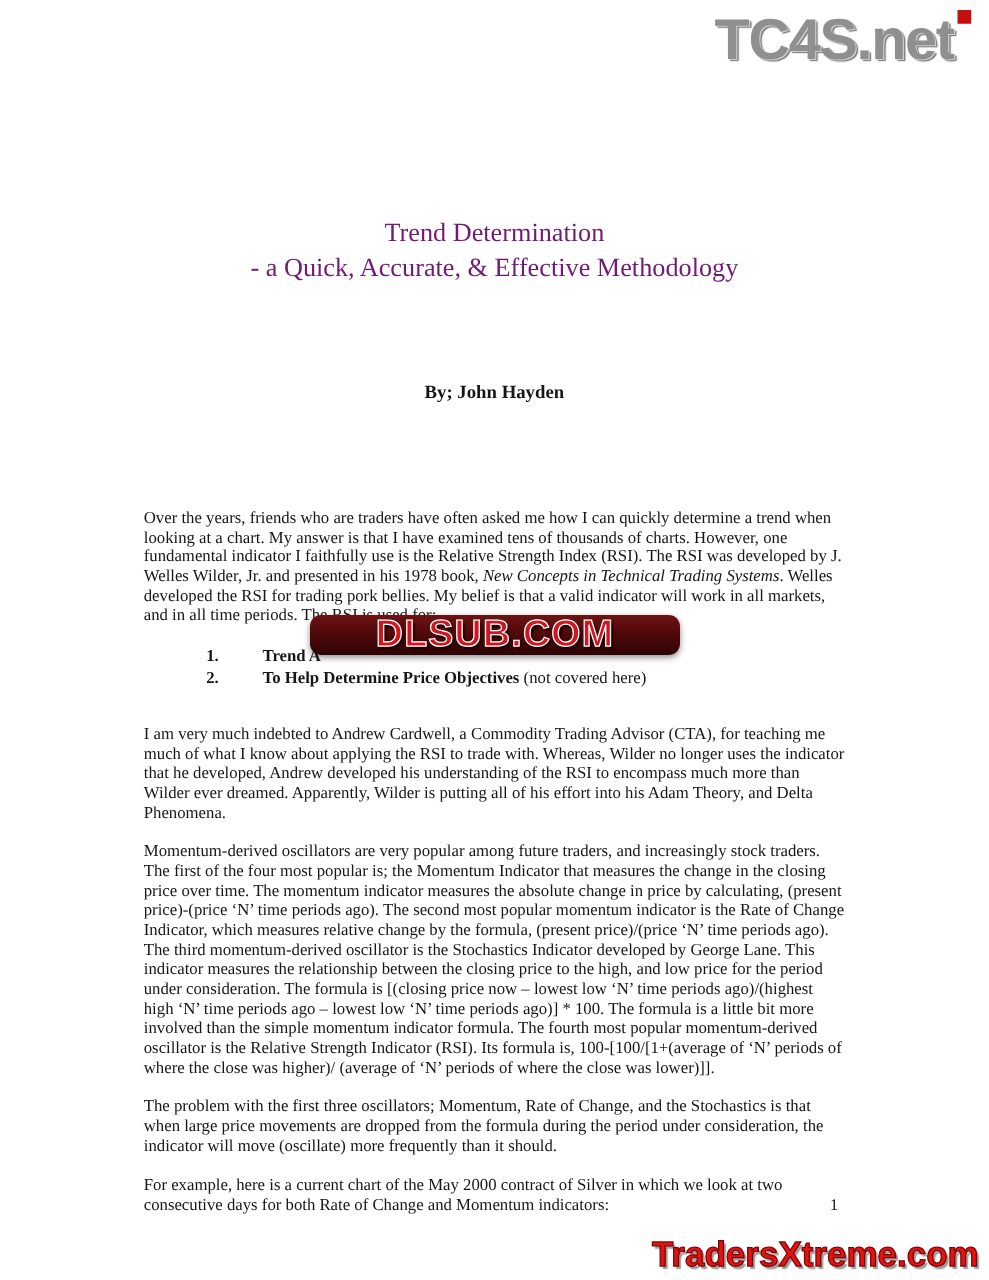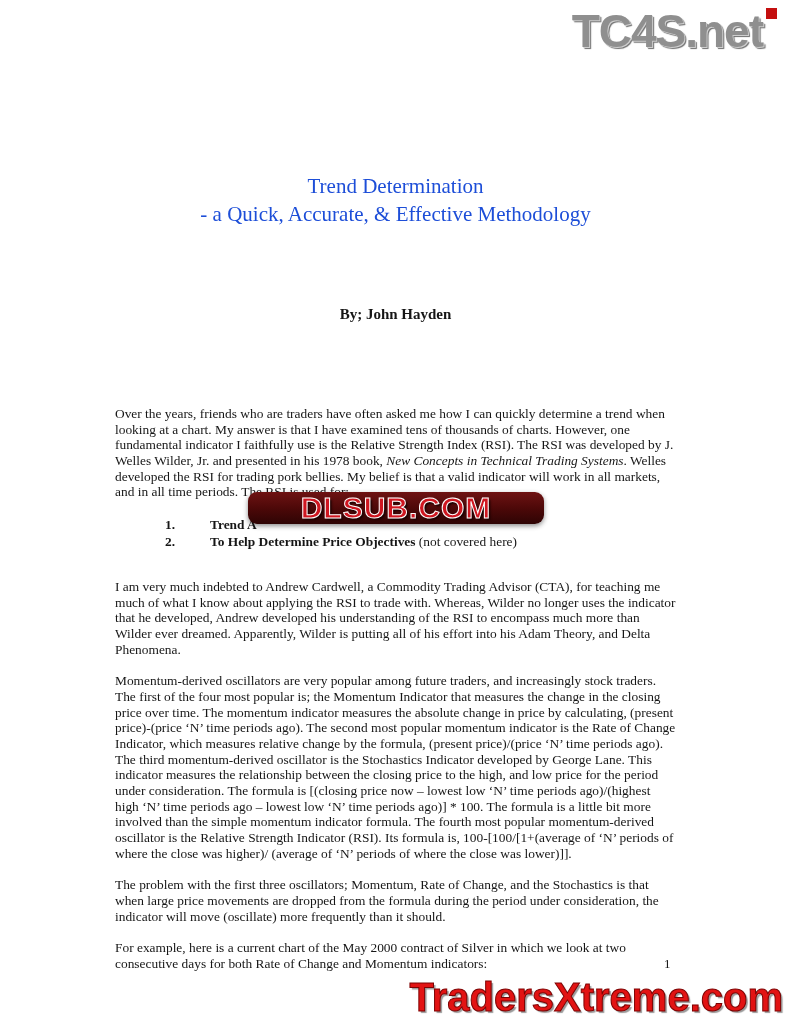--- a/index.html
+++ b/index.html
@@ -36,21 +36,21 @@
     margin-top: 4px;
   }
   .title {
     position: absolute;
     top: 172px;
     left: 0;
     width: 100%;
     text-align: center;
     font-size: 21px;
     line-height: 1.35;
-    color: #1d4ed8;
+    color: #701a75;
   }
   .byline {
     position: absolute;
     top: 306px;
     left: 0;
     width: 100%;
     text-align: center;
     font-size: 15px;
     font-weight: bold;
   }
@@ -98,21 +98,21 @@
     top: 956px;
     left: 664px;
     font-size: 13px;
   }
   .footer-logo {
     position: absolute;
     right: 8px;
     bottom: 4px;
     font-family: "Liberation Sans", sans-serif;
     font-weight: bold;
-    font-size: 40px;
+    font-size: 28px;
     letter-spacing: 0px;
     color: #e21313;
     -webkit-text-stroke: 1px #7c0202;
     text-shadow: 2px 2px 1px #9a9a9a;
     white-space: nowrap;
   }
 </style>
 </head>
 <body>
 

